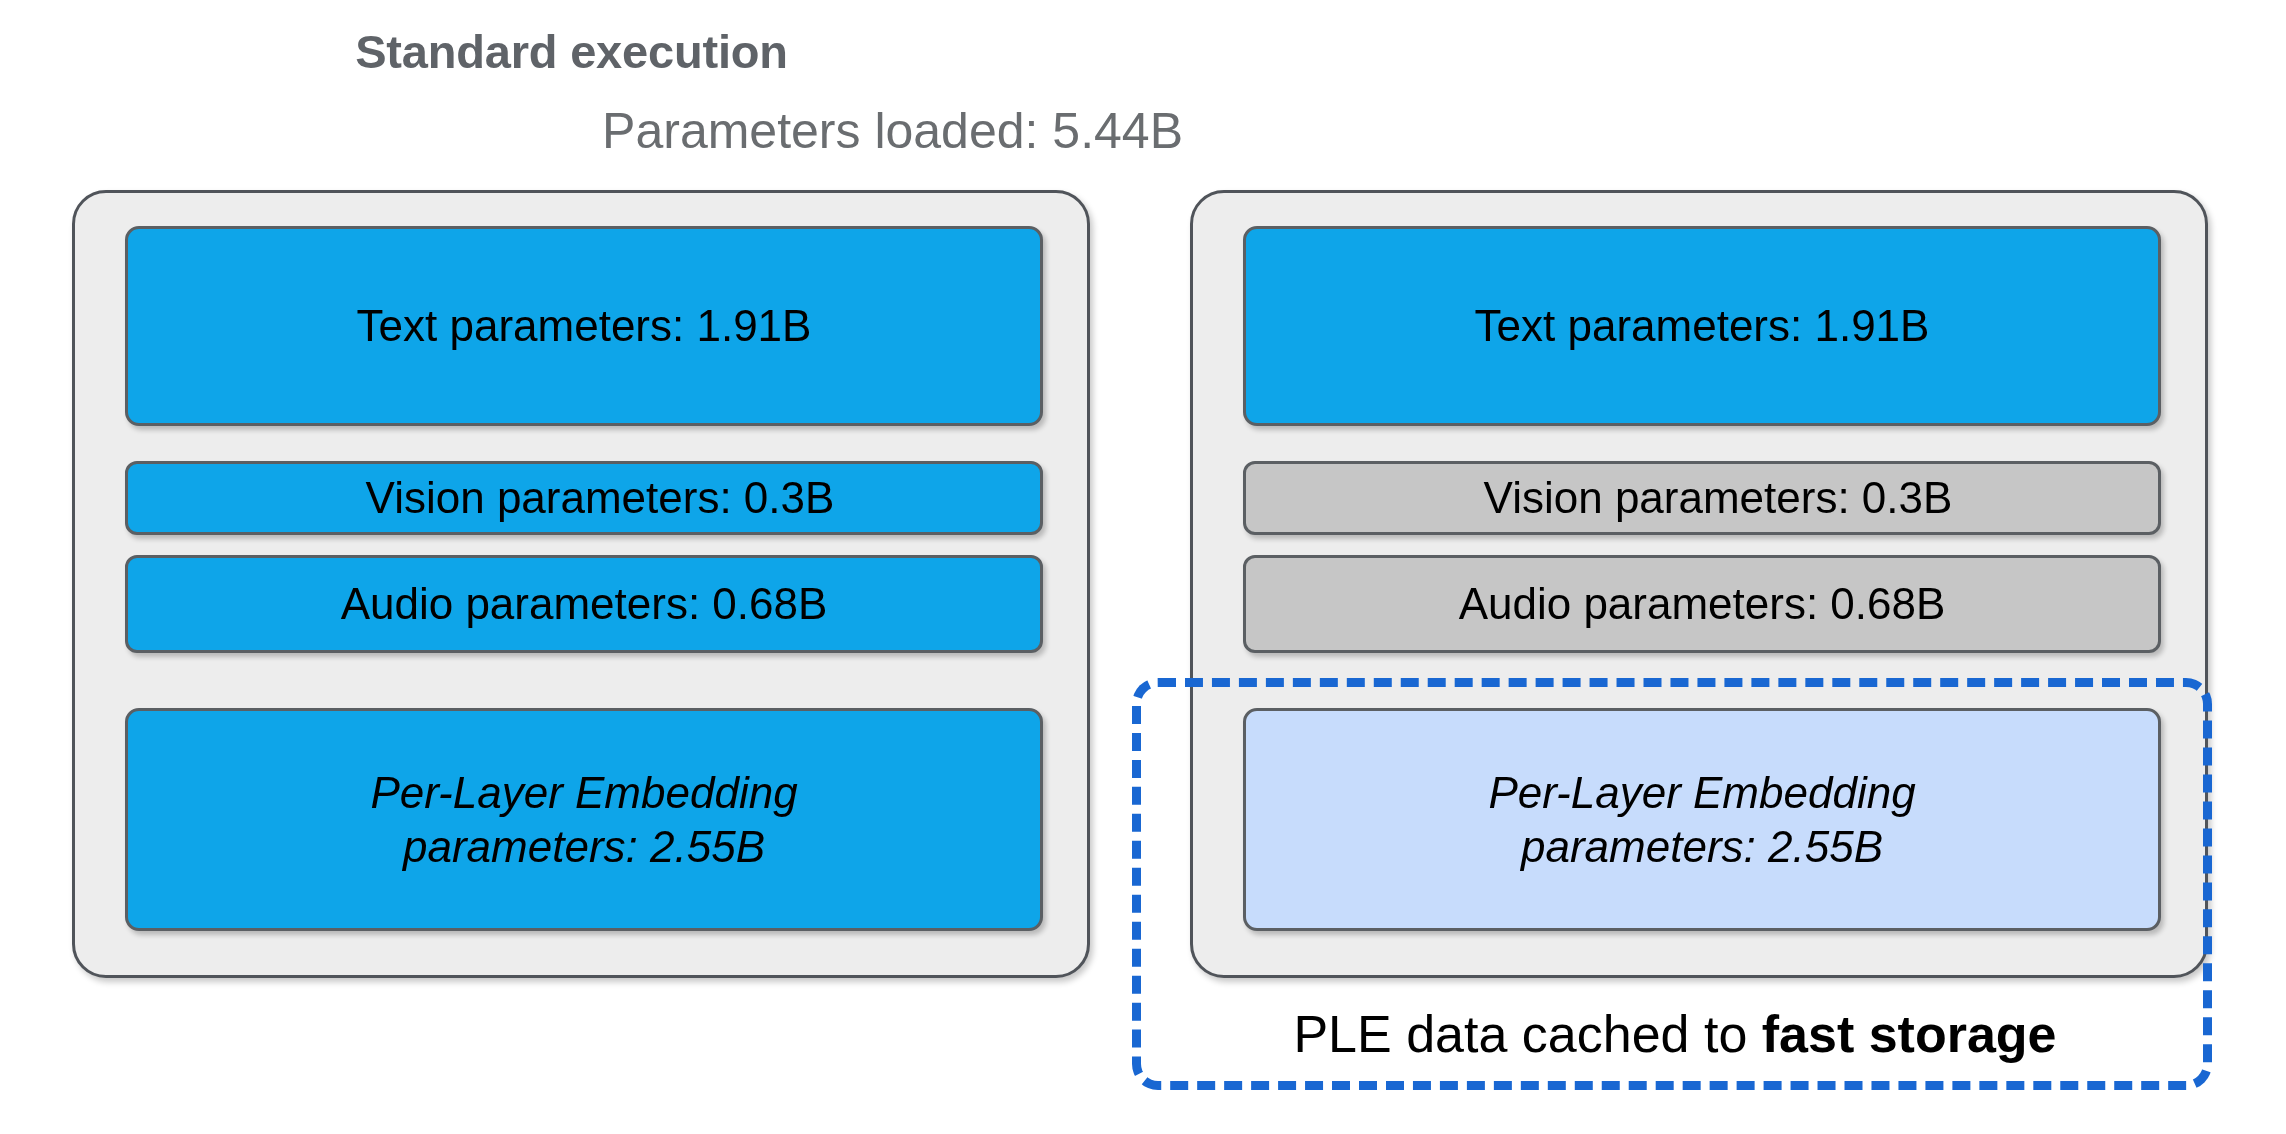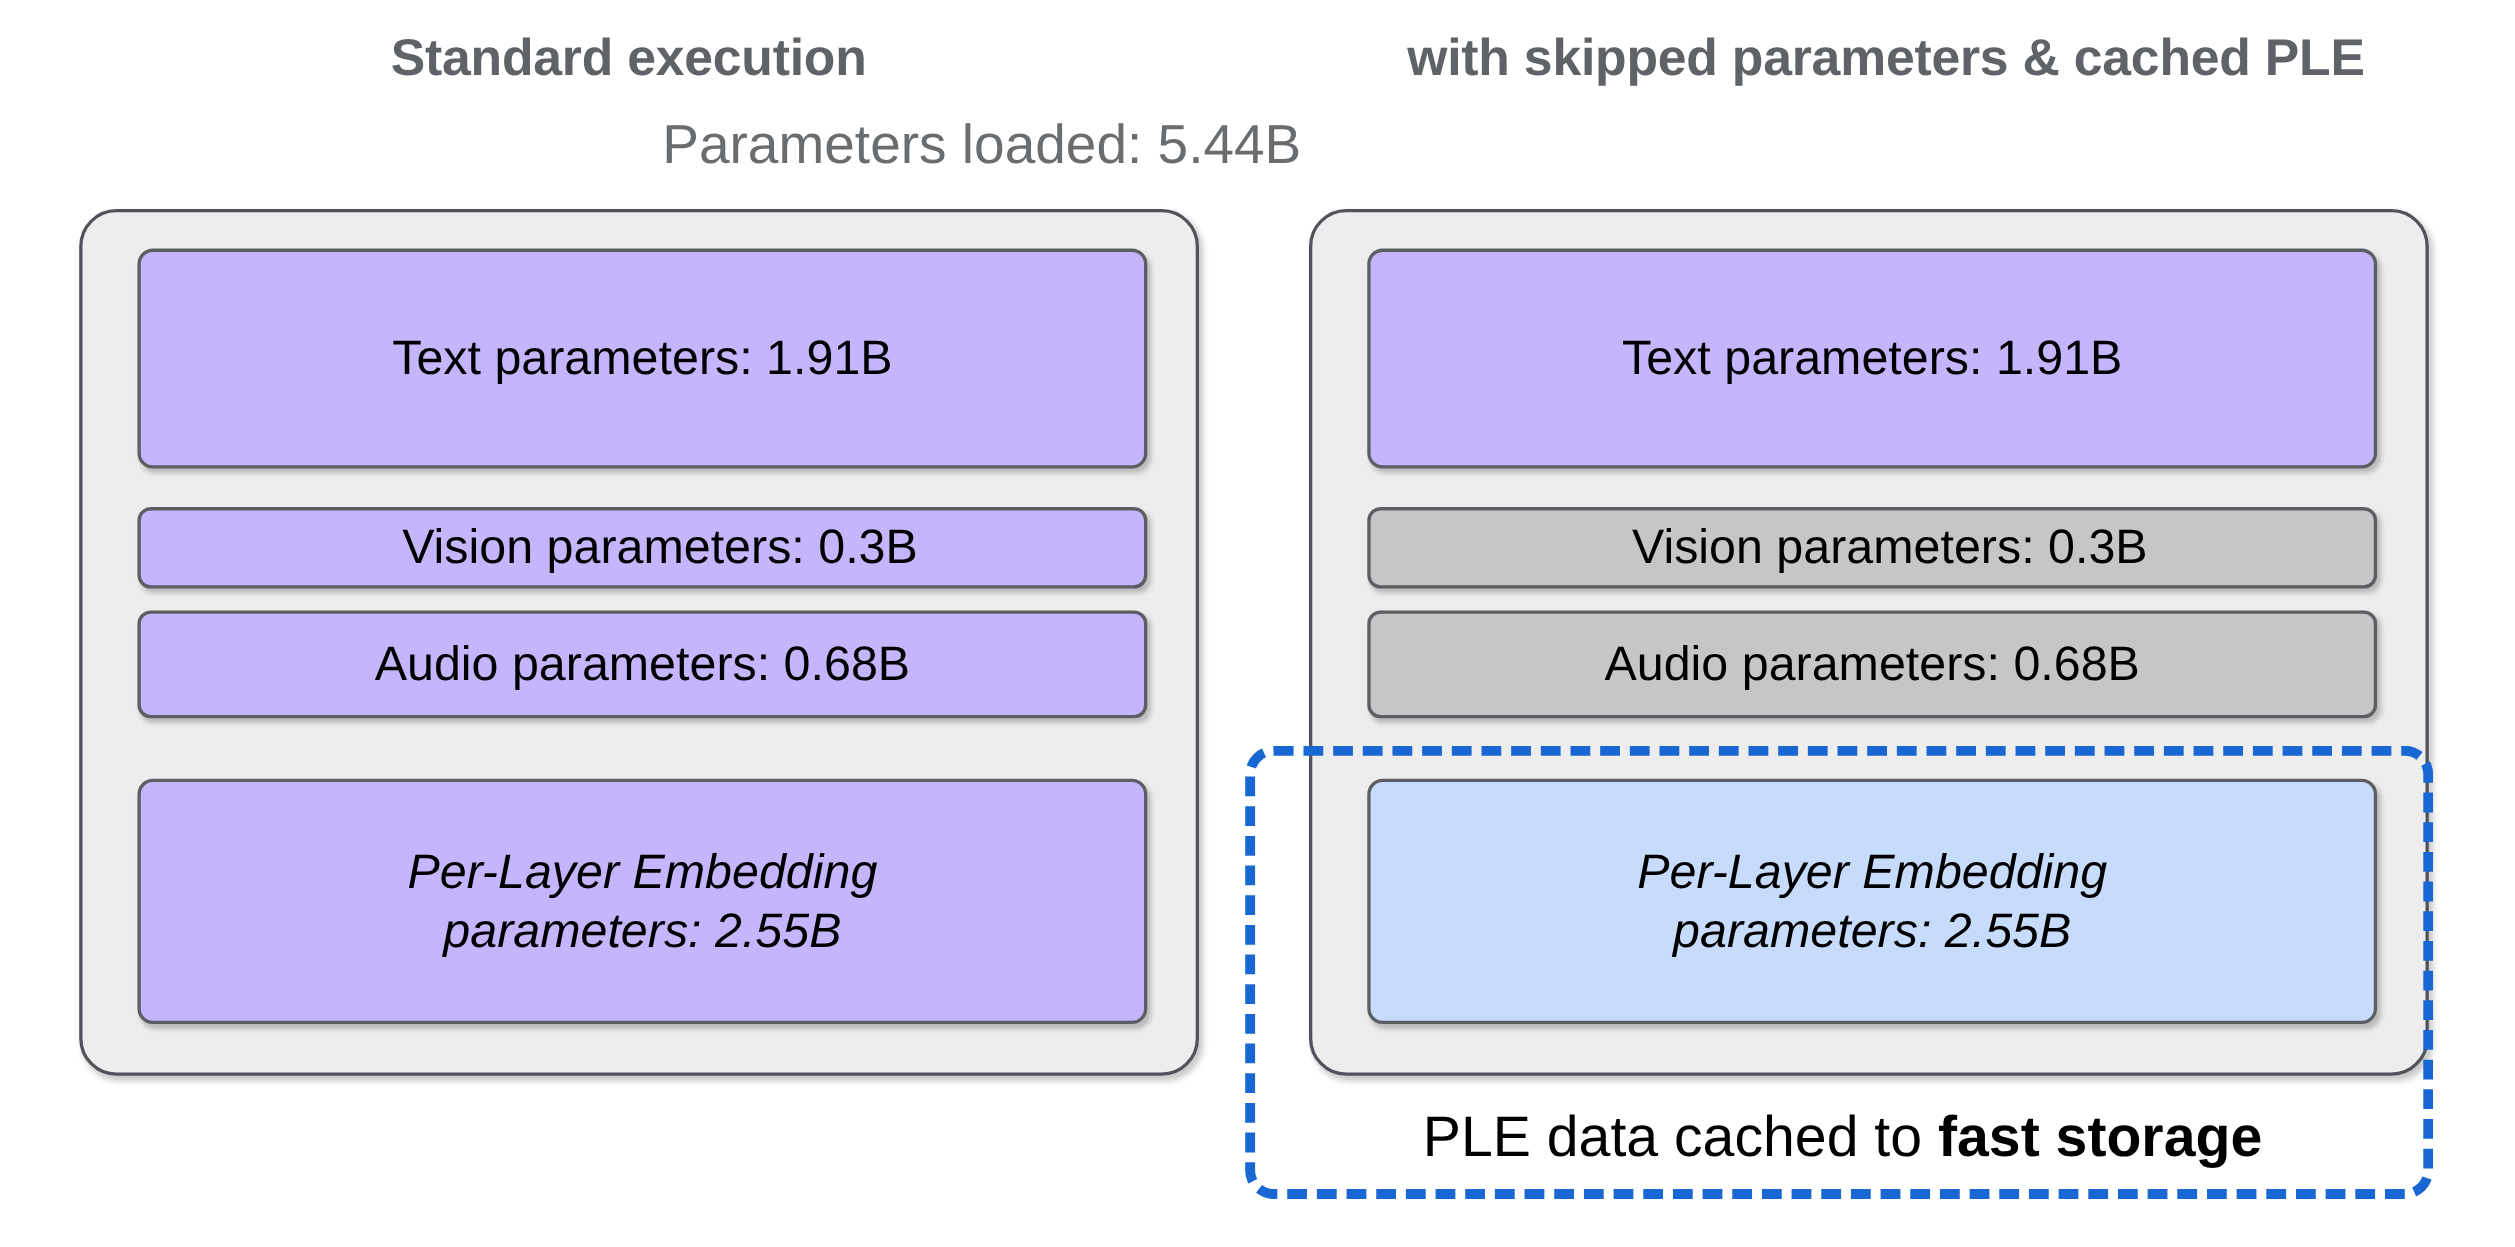--- a/index.html
+++ b/index.html
@@ -84,21 +84,21 @@
     border-radius: 12px;
     display: flex;
     align-items: center;
     justify-content: center;
     text-align: center;
     font-size: 44px;
     line-height: 1.22;
     color: #000000;
     box-shadow: 3px 4px 5px rgba(0,0,0,0.22);
   }
-  .pbox.blue   { background: #c4b5fd; }
+  .pbox.blue   { background: #0ea5e9; }
   .pbox.ltblue { background: #c7dcfc; }
   .pbox.gray   { background: #c6c6c6; }
 
   .pbox.b-text   { top: 33px;  height: 200px; border-radius: 14px; }
   .pbox.b-vision { top: 268px; height: 74px; padding-left: 32px; }
   .pbox.b-audio  { top: 362px; height: 98px; }
   .pbox.b-ple    { top: 515px; height: 223px; border-radius: 14px; font-style: italic; }
 
   .pbox .label { display: block; padding: 0 14px; }
 
@@ -159,21 +159,20 @@
           <span>Per-Layer Embedding</span><br>
           <span>parameters: 2.55B</span>
         </span>
       </div>
 
     </div>
   </div>
 
   <div class="column right">
 
-    <div class="col-title">with skipped parameters &amp; cached PLE</div>
 
 
     <div class="panel">
 
       <div class="pbox blue b-text">
         <span class="label">Text parameters: 1.91B</span>
       </div>
 
       <div class="pbox gray b-vision">
         <span class="label">Vision parameters: 0.3B</span>

